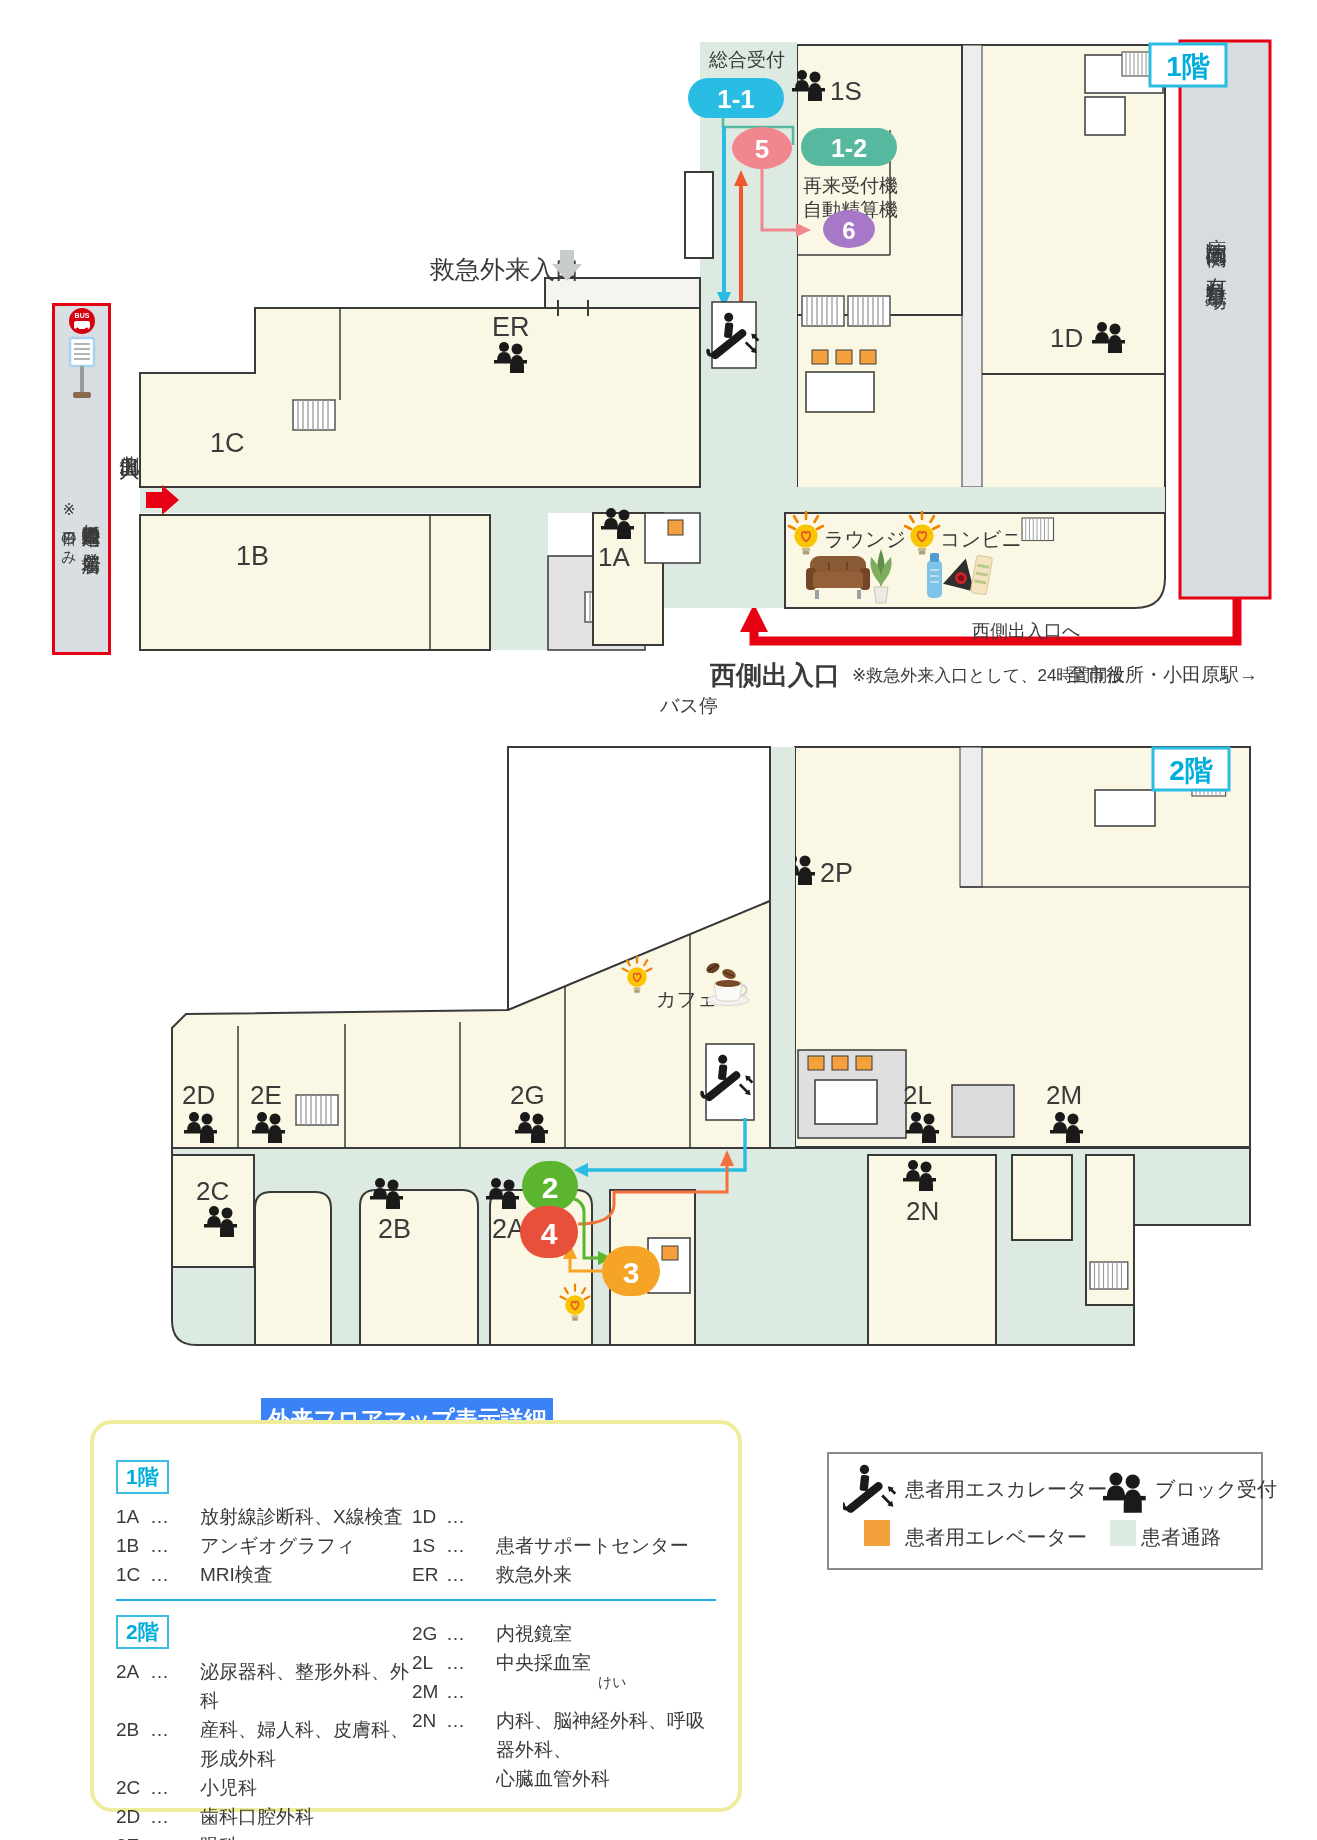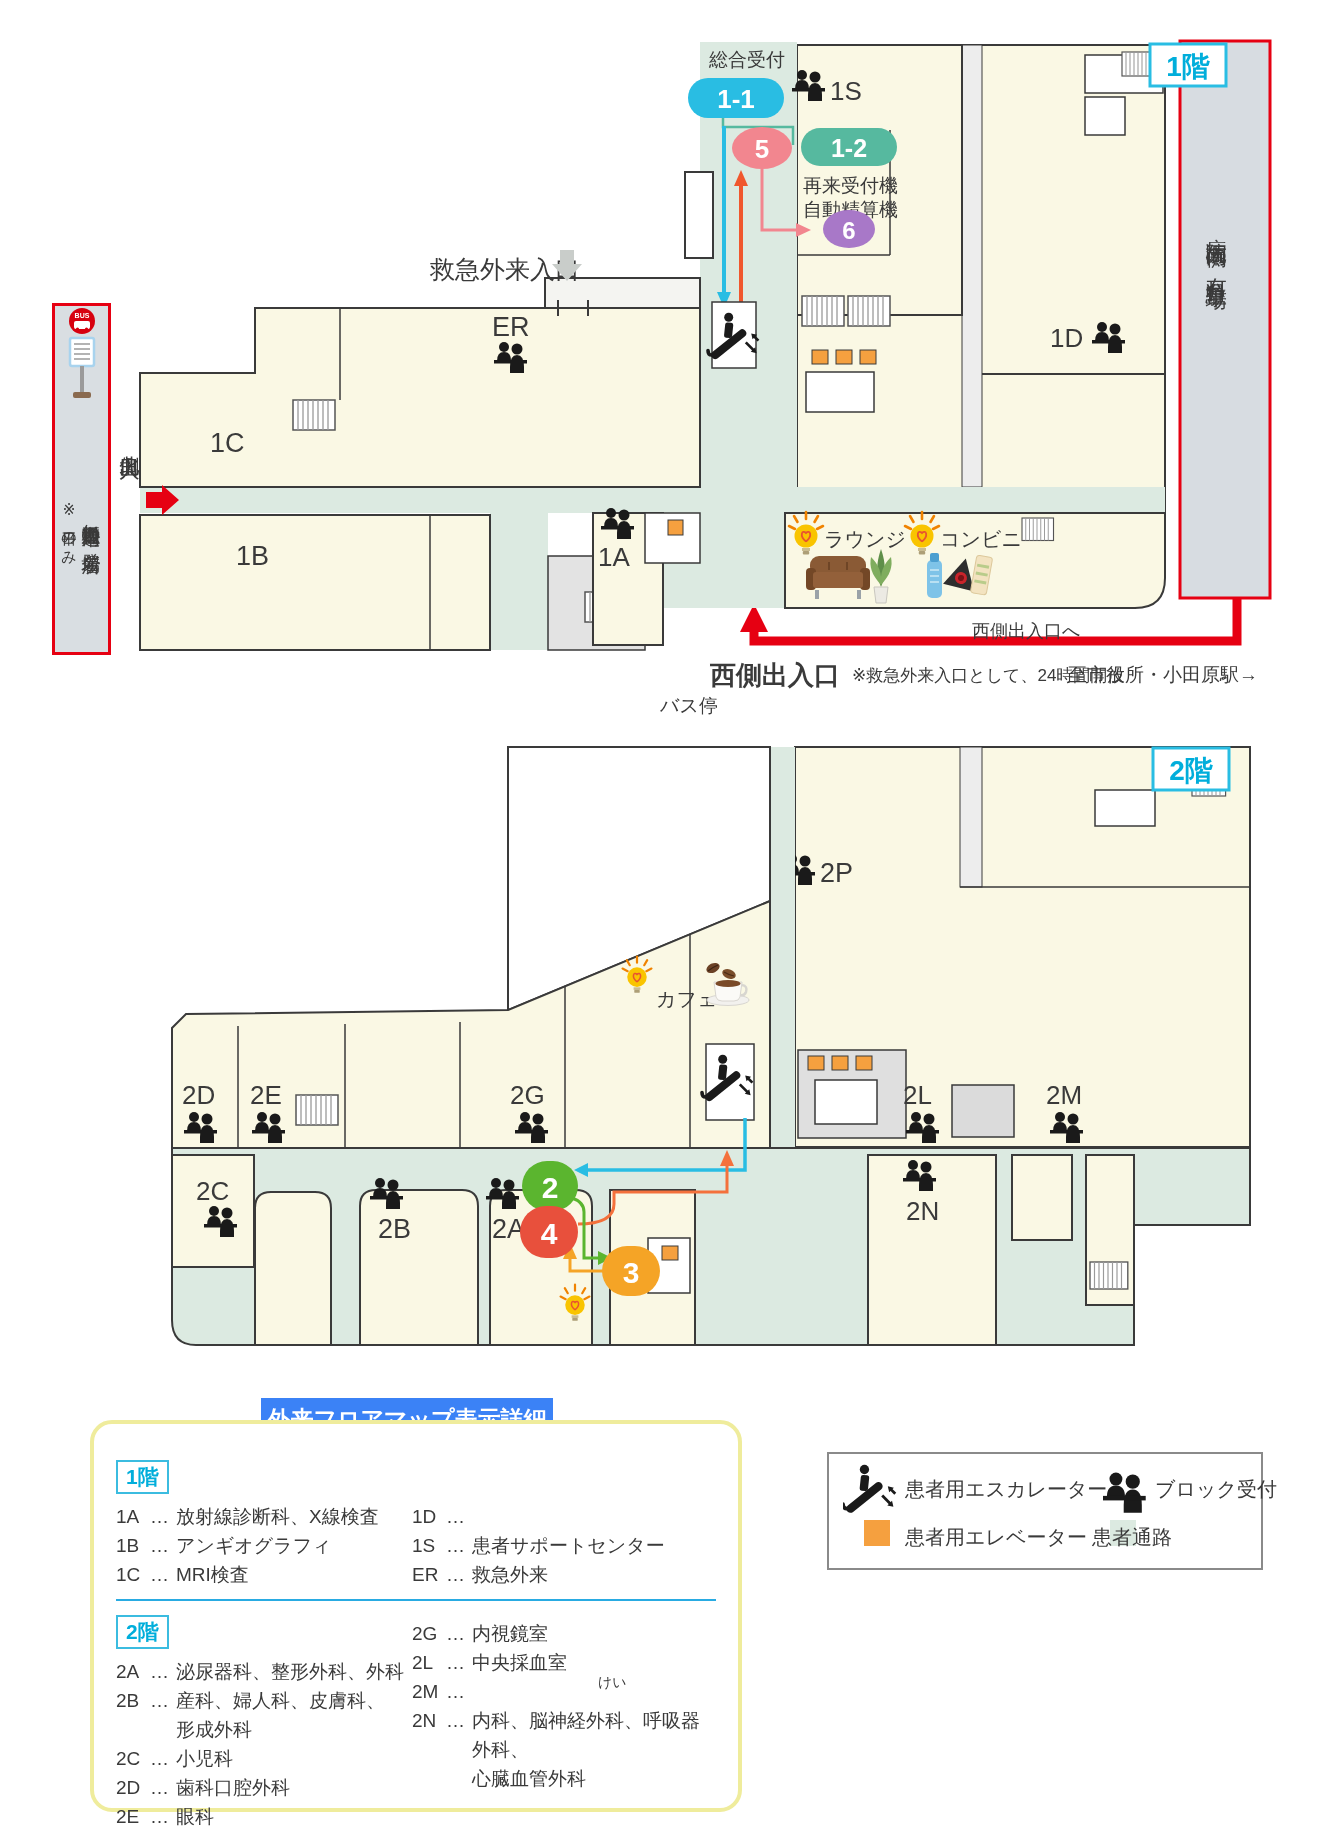--- a/index.html
+++ b/index.html
@@ -24,21 +24,21 @@
   .legend-title{position:absolute;left:261px;top:1398px;width:292px;height:42px;line-height:42px;
                 background:#3b82f6;color:#fff;font-size:23px;font-weight:bold;text-align:center;}
   .chip{display:inline-block;border:2px solid #3BBCE0;color:#00AEDB;font-size:21px;font-weight:bold;
         padding:1px 8px;margin:2px 0 8px 0;}
   .lg-cols{display:flex;}
   .lg-col1{width:296px;}
   .lg-col2{flex:1;}
   .lg-row{display:flex;font-size:19px;line-height:29px;position:relative;}
   .lg-code{width:34px;}
   .lg-sep{width:26px;}
-  .lg-desc{flex:1;white-space:pre-line;}
+  .lg-desc{flex:1;white-space:pre-line;margin-left:24px;}
   .lg-div{border-top:2px solid #29ABE2;margin:10px 0 12px 0;}
   .ruby{position:absolute;left:186px;top:-9px;font-size:14px;letter-spacing:0;}
   
   .sym-box{position:absolute;left:827px;top:1452px;width:436px;height:118px;
            border:2px solid #8a8a8a;box-sizing:border-box;}
   .sym-text{position:absolute;font-size:20px;color:#3a3a3a;font-family:Liberation Mono, monospace;}
   .sym-sq{position:absolute;width:26px;height:26px;}
 </style>
 </head>
 <body>
@@ -439,15 +439,15 @@
       <use href="#i-esc"></use>
     </svg>
 <span class="sym-text" style="left:905px;top:1476px;">患者用エスカレーター</span>
 <svg style="position:absolute;left:1103px;top:1470px;" width="44" height="44" viewBox="0 0 34 34">
       <use href="#i-people"></use>
     </svg>
 <span class="sym-text" style="left:1155px;top:1476px;text-align:right;">ブロック受付</span>
 <span class="sym-sq" style="left:864px;top:1520px;background:#F5A03F;"></span>
 <span class="sym-text" style="left:905px;top:1524px;text-align:right;">患者用エレベーター</span>
 <span class="sym-sq" style="left:1110px;top:1520px;background:#DCEAE1;"></span>
-<span class="sym-text" style="left:1092px;top:1524px;text-align:right;">患者通路</span>
+<span class="sym-text" style="left:1141px;top:1524px;text-align:right;">患者通路</span>
 
 </div>
 
 </body></html>

